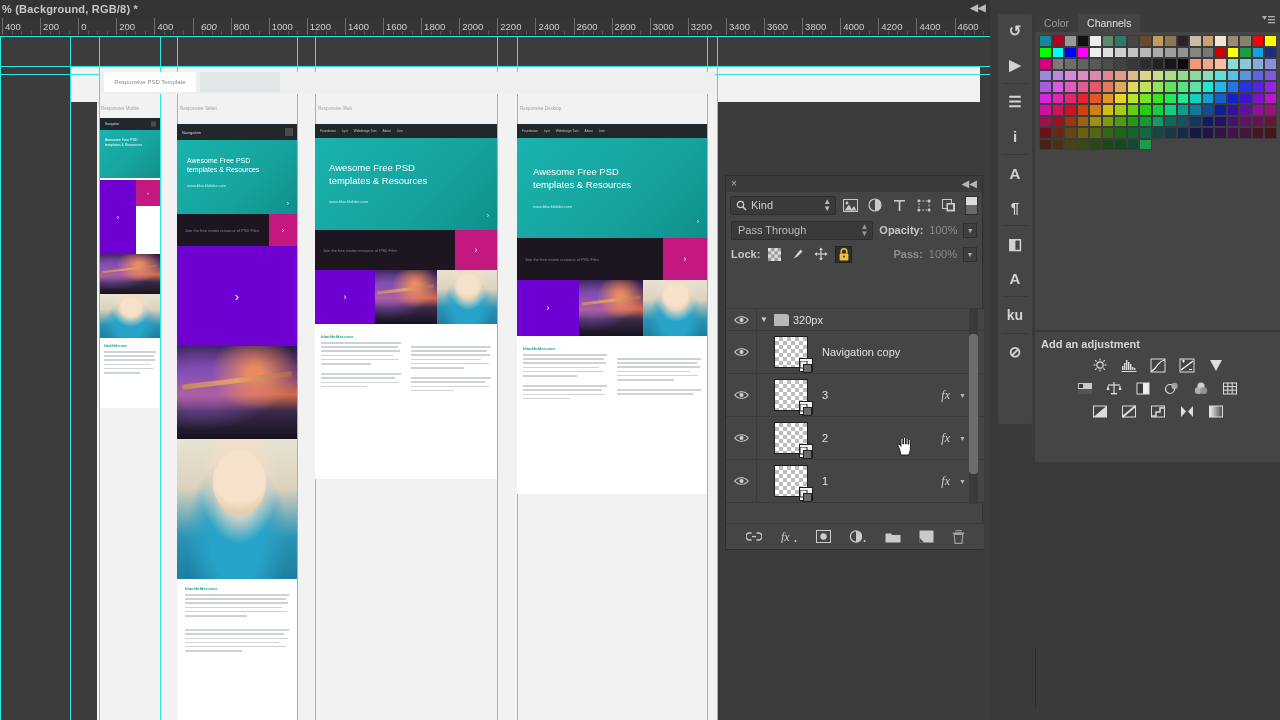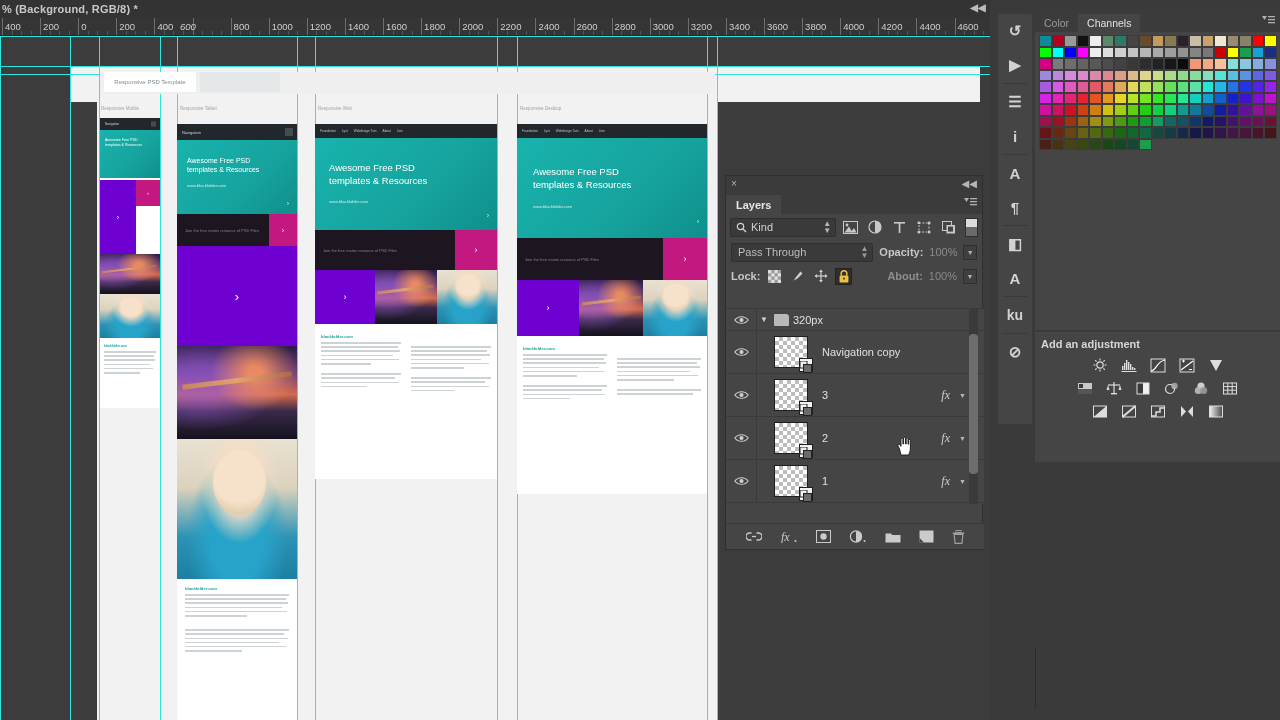--- a/index.html
+++ b/index.html
@@ -181,21 +181,21 @@
       <div class="tlabel" style="left: 116.3px;">200</div>
       <div class="minor" style="left: 125.825px;"></div>
       <div class="minor" style="left: 135.35px;"></div>
       <div class="minor" style="left: 144.875px;"></div>
       <div class="tick" style="left: 154.4px;"></div>
       <div class="tlabel" style="left: 154.4px;">400</div>
       <div class="minor" style="left: 163.925px;"></div>
       <div class="minor" style="left: 173.45px;"></div>
       <div class="minor" style="left: 182.975px;"></div>
       <div class="tick" style="left: 192.5px;"></div>
-      <div class="tlabel" style="left: 177px; font-style: italic;">600</div>
+      <div class="tlabel" style="left: 198px; font-style: italic;">600</div>
       <div class="minor" style="left: 202.025px;"></div>
       <div class="minor" style="left: 211.55px;"></div>
       <div class="minor" style="left: 221.075px;"></div>
       <div class="tick" style="left: 230.6px;"></div>
       <div class="tlabel" style="left: 230.6px;">800</div>
       <div class="minor" style="left: 240.125px;"></div>
       <div class="minor" style="left: 249.65px;"></div>
       <div class="minor" style="left: 259.175px;"></div>
       <div class="tick" style="left: 268.7px;"></div>
       <div class="tlabel" style="left: 268.7px;">1000</div>
@@ -847,29 +847,20 @@
       </div>
     </div>
   </div>
 
 
   <div class="layerspanel">
     <div class="lp-top">
       <span class="lp-close">×</span>
       <span class="lp-collapse">◀◀</span>
     </div>
-    <div class="lp-tabbar">
-      <div class="lp-tab">Layers</div>
-      <svg class="pmenu" viewBox="0 0 13 10">
-        <path d="M0 1 L5 1 L2.5 5 Z" fill="#b0b0b0"></path>
-        <rect x="6" y="1" width="7" height="1.3" fill="#b0b0b0"></rect>
-        <rect x="6" y="4" width="7" height="1.3" fill="#b0b0b0"></rect>
-        <rect x="6" y="7" width="7" height="1.3" fill="#b0b0b0"></rect>
-      </svg>
-    </div>
 
     <div class="lp-filterrow">
       <div class="kindbox">
         <svg width="11" height="11" viewBox="0 0 11 11">
           <circle cx="4.5" cy="4.5" r="3.2" fill="none" stroke="#d0d0d0" stroke-width="1.2"></circle>
           <line x1="7" y1="7" x2="10" y2="10" stroke="#d0d0d0" stroke-width="1.4"></line>
         </svg>
         <span>Kind</span>
         <span class="spin">▲<br>▼</span>
       </div>
@@ -961,21 +952,21 @@
           </svg>
       </span>
       <span class="lockbtn on">
         <svg width="12" height="13" viewBox="0 0 12 13">
             <path d="M3.2 5.5 L3.2 3.6 A2.8 2.8 0 0 1 8.8 3.6 L8.8 5.5" fill="none" stroke="#f0c040" stroke-width="1.5"></path>
             <rect x="1.6" y="5.4" width="8.8" height="7" rx="1" fill="#f0c040"></rect>
             <circle cx="6" cy="8.6" r="1.1" fill="#5a4410"></circle>
           </svg>
       </span>
       <span style="flex:1"></span>
-      <span class="lbl dim">About:</span>
+      <span class="lbl dim">Pass:</span>
       <span class="val">100%</span>
       <span class="arrowbtn">▼</span>
     </div>
 
     <div class="layerlist" id="layerlist">
         <div class="lrow grp">
           <span class="leye">
             <svg width="15" height="10" viewBox="0 0 15 10">
               <path d="M0.8 5 C4 0.6 11 0.6 14.2 5 C11 9.4 4 9.4 0.8 5 Z" fill="none" stroke="#cfcfcf" stroke-width="1.1"></path>
               <circle cx="7.5" cy="5" r="2.1" fill="#cfcfcf"></circle>

